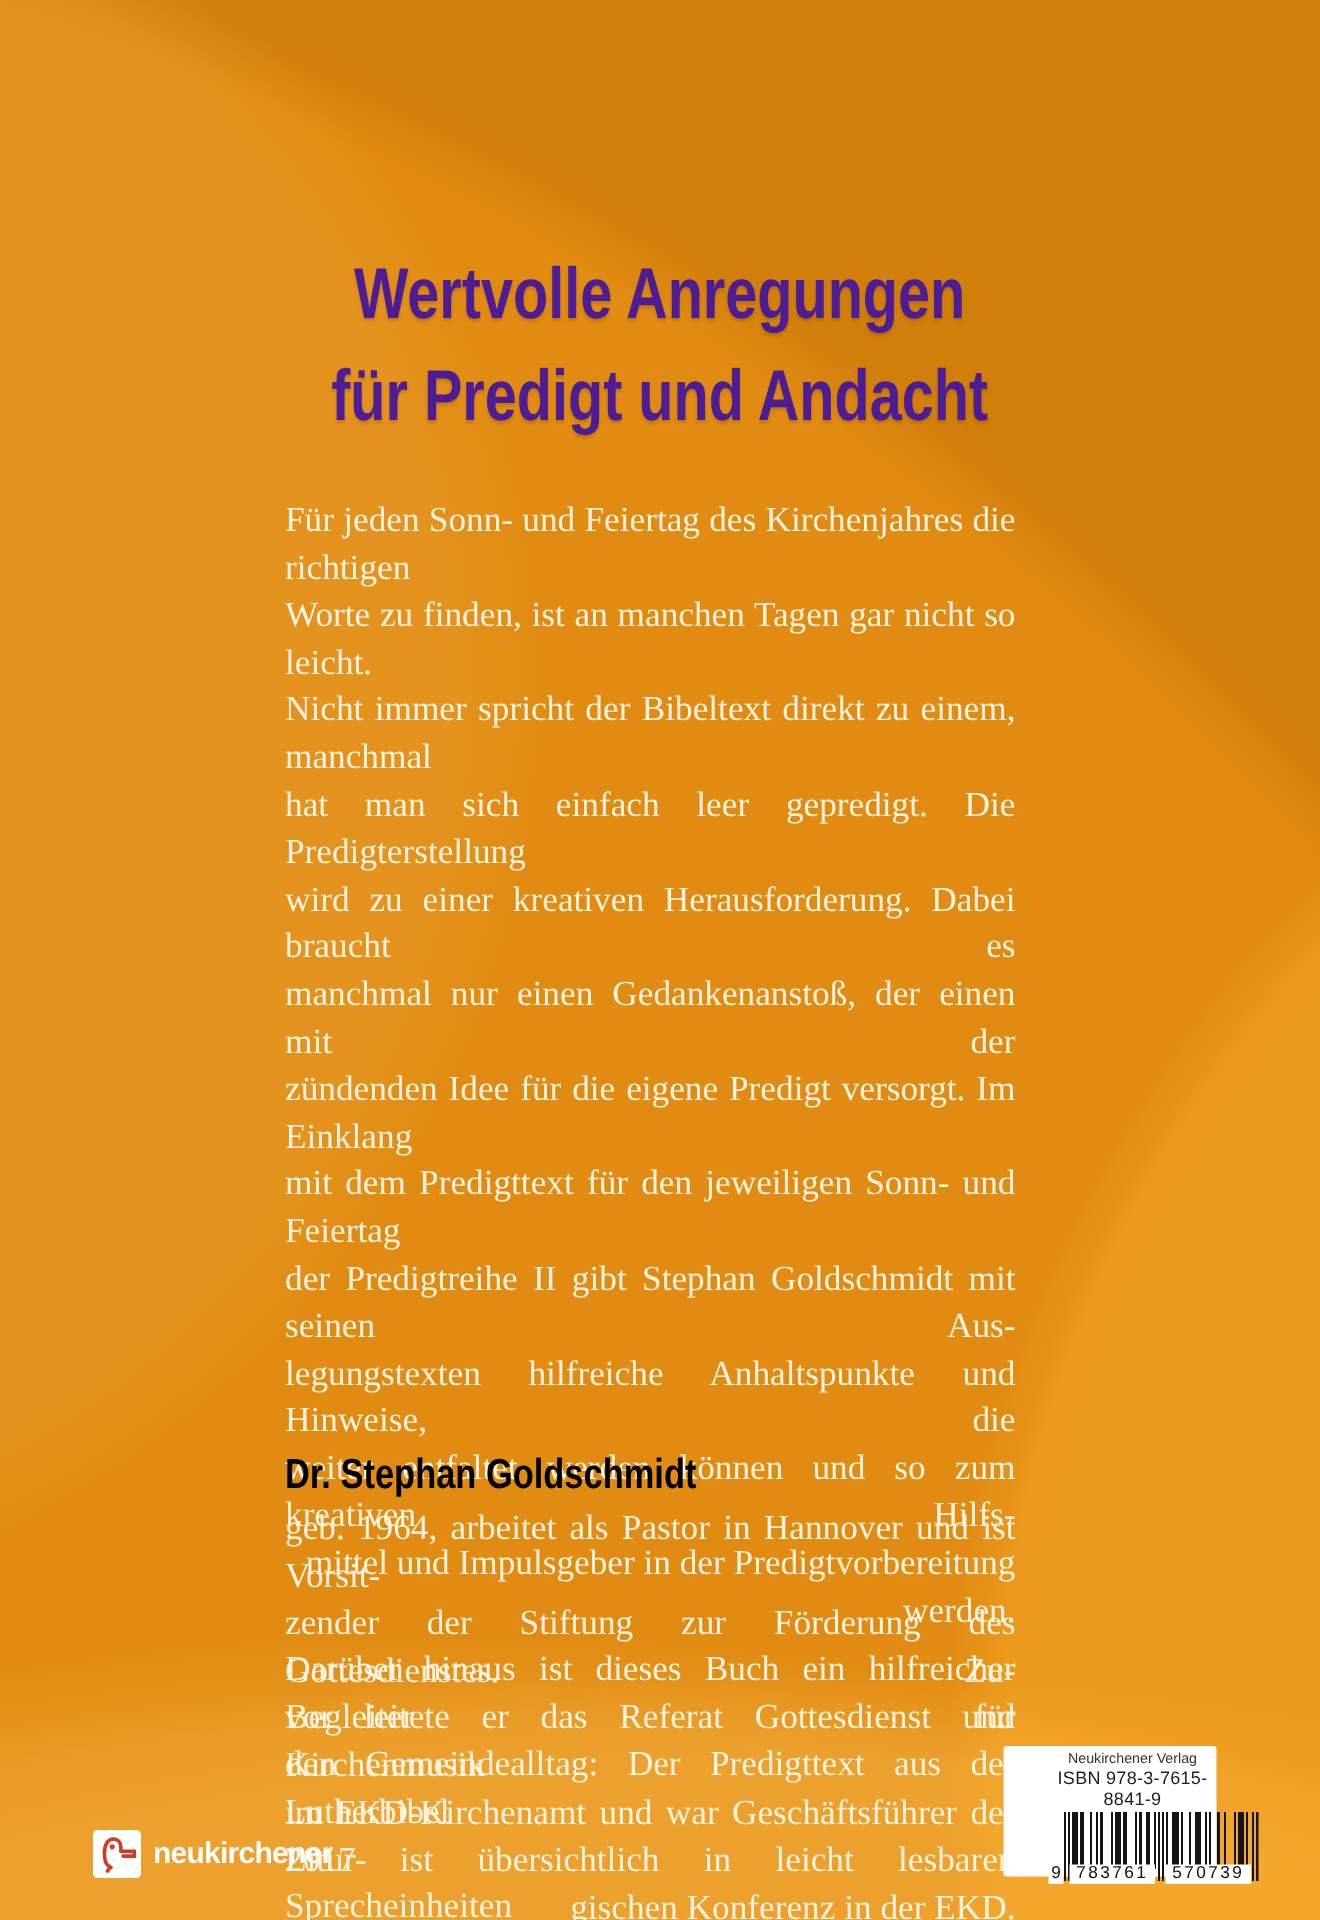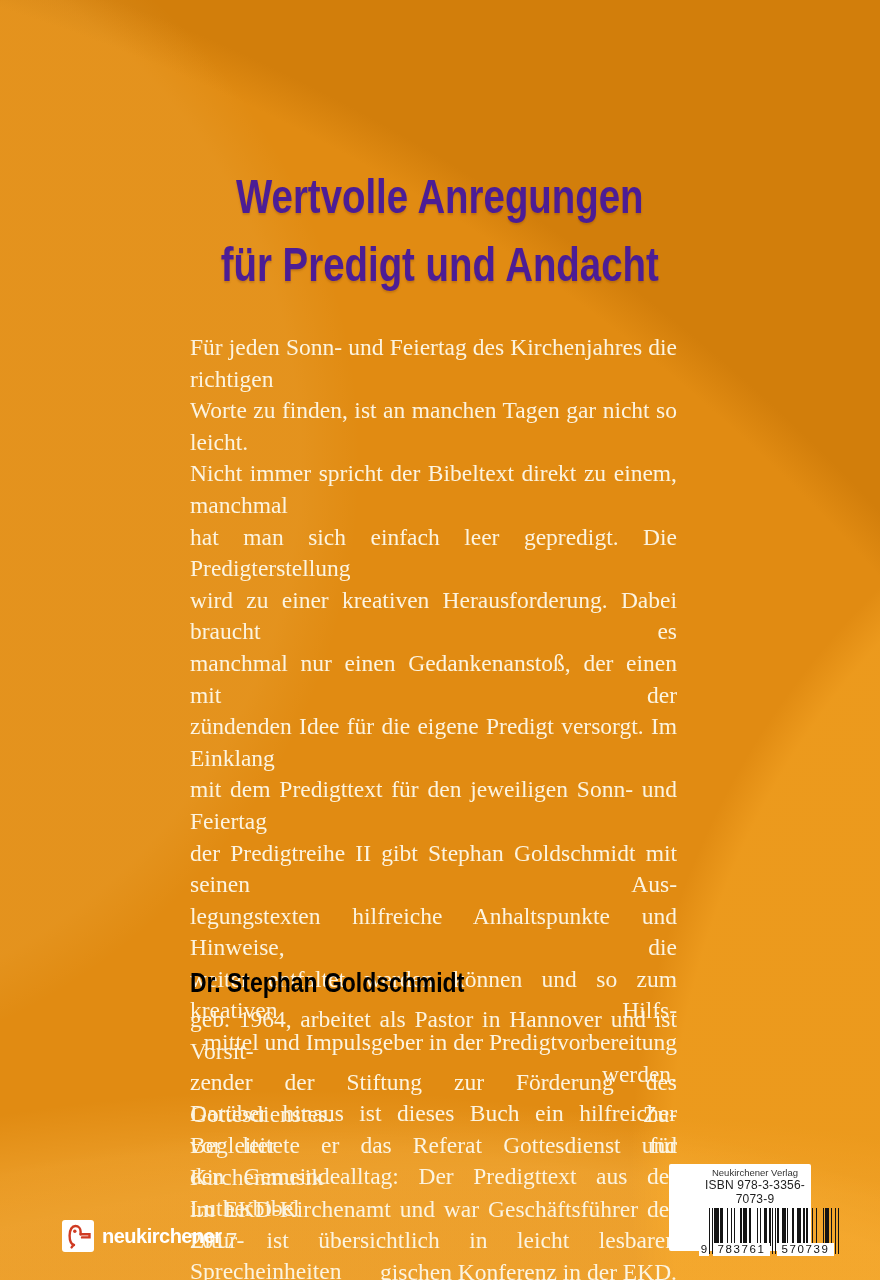--- a/index.html
+++ b/index.html
@@ -131,21 +131,21 @@
         <path d="M11.4 25 L9.6 27.4"></path>
       </g>
       <circle cx="12.8" cy="11.2" r="1.7" fill="#CF3B23"></circle>
     </svg>
   </div>
   <div class="wordmark" data-name="publisher-wordmark">neukirchener</div>
 </div>
 
 <div class="isbn-box" data-name="isbn-barcode-box">
   <div class="isbn-pub" data-name="isbn-publisher-line">Neukirchener Verlag</div>
-  <div class="isbn-num" data-name="isbn-number-line">ISBN 978-3-3356-7073-9</div>
+  <div class="isbn-num" data-name="isbn-number-line">ISBN 978-3-7615-8841-9</div>
   <div class="ean" id="ean" data-name="ean13-barcode">
       <svg width="140" height="48" shape-rendering="crispEdges">
         <rect x="10.00" y="0" width="1.43" height="46" fill="#141414"></rect>
         <rect x="12.74" y="0" width="1.43" height="46" fill="#141414"></rect>
         <rect x="15.47" y="0" width="1.43" height="38" fill="#141414"></rect>
         <rect x="16.84" y="0" width="1.43" height="38" fill="#141414"></rect>
         <rect x="18.21" y="0" width="1.43" height="38" fill="#141414"></rect>
         <rect x="20.95" y="0" width="1.43" height="38" fill="#141414"></rect>
         <rect x="22.32" y="0" width="1.43" height="38" fill="#141414"></rect>
         <rect x="27.79" y="0" width="1.43" height="38" fill="#141414"></rect>

